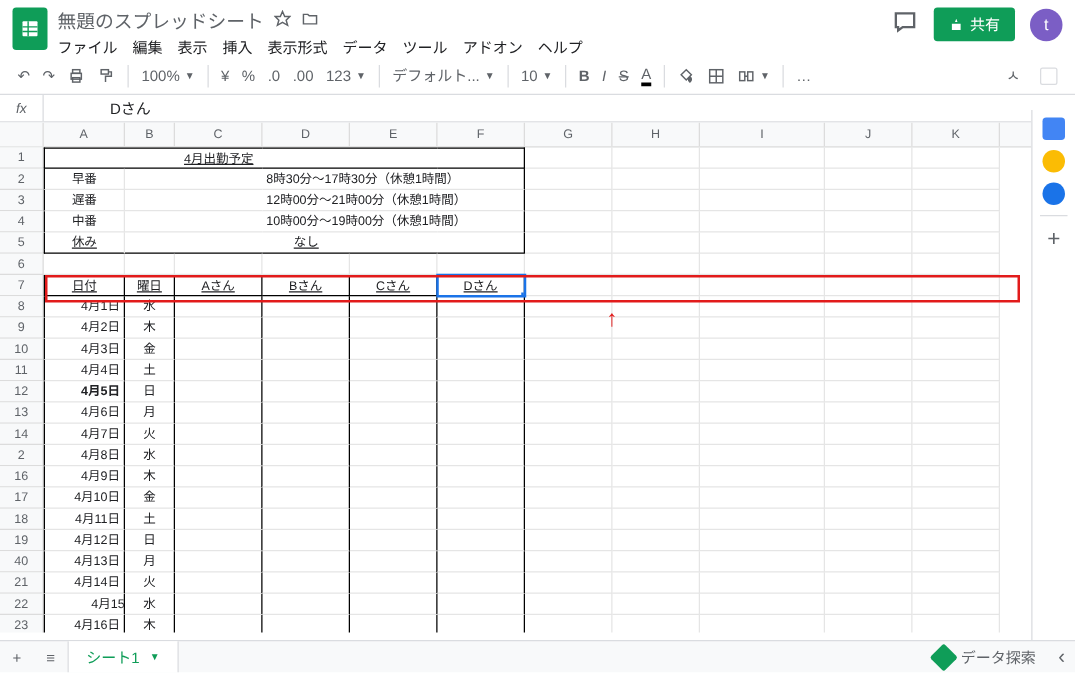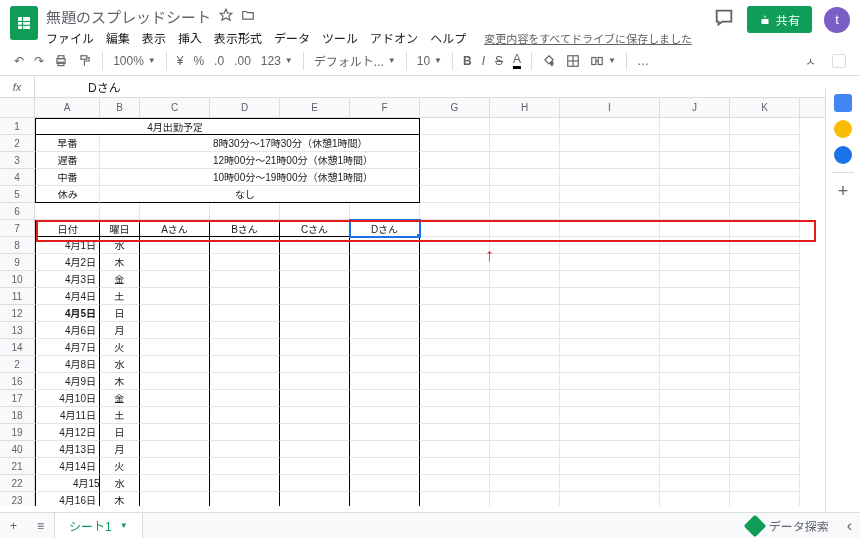--- a/index.html
+++ b/index.html
@@ -45,21 +45,21 @@
   .row-h { width: 35px; border-right: 1px solid #dcdcdc; border-bottom: 1px solid #dcdcdc; background: #f8f9fa; text-align: center; font-size: 10px; color: #5f6368; line-height: 17px; }
   .cell { border-right: 1px solid #e5e5e5; border-bottom: 1px solid #e5e5e5; font-size: 10px; line-height: 17px; padding: 0 3px; overflow: hidden; white-space: nowrap; }
   
   
   .cA { width: 65px; } .cB { width: 40px; } .cC { width: 70px; } .cD { width: 70px; }
   .cE { width: 70px; } .cF { width: 70px; } .cG { width: 70px; } .cH { width: 70px; }
   .cI { width: 100px; } .cJ { width: 70px; } .cK { width: 70px; }
   
   
   .b-t { border-top: 1px solid #000 !important; }
-  .b-b { border-bottom: 1px solid #000 !important; }
+  .b-b { border-bottom: 1px solid #000 !important; text-decoration: underline; }
   .b-l { border-left: 1px solid #000 !important; }
   .b-r { border-right: 1px solid #000 !important; }
   .tc { text-align: center; }
   .tr { text-align: right; }
   
   
   .selected { outline: 2px solid #1a73e8; outline-offset: -1px; background: #fff; position: relative; }
   .selected::after { content:''; position: absolute; right: -3px; bottom: -3px; width: 5px; height: 5px; background: #1a73e8; }
   
   
@@ -109,21 +109,20 @@
     <div class="menu-row">
       <span class="menu-item">ファイル</span>
       <span class="menu-item">編集</span>
       <span class="menu-item">表示</span>
       <span class="menu-item">挿入</span>
       <span class="menu-item">表示形式</span>
       <span class="menu-item">データ</span>
       <span class="menu-item">ツール</span>
       <span class="menu-item">アドオン</span>
       <span class="menu-item">ヘルプ</span>
-      <span class="save-note">変更内容をすべてドライブに保存しました</span>
     </div>
   </div>
   <div class="header-right">
     <span>
       <svg class="comment-icon" viewBox="0 0 24 24" fill="none" stroke="#5f6368" stroke-width="2">
           <path d="M4 4h16v12H10l-4 3v-3H4z"></path>
         </svg>
     </span>
     <div class="share-btn">
       <svg width="12" height="12" viewBox="0 0 24 24" fill="#fff">

